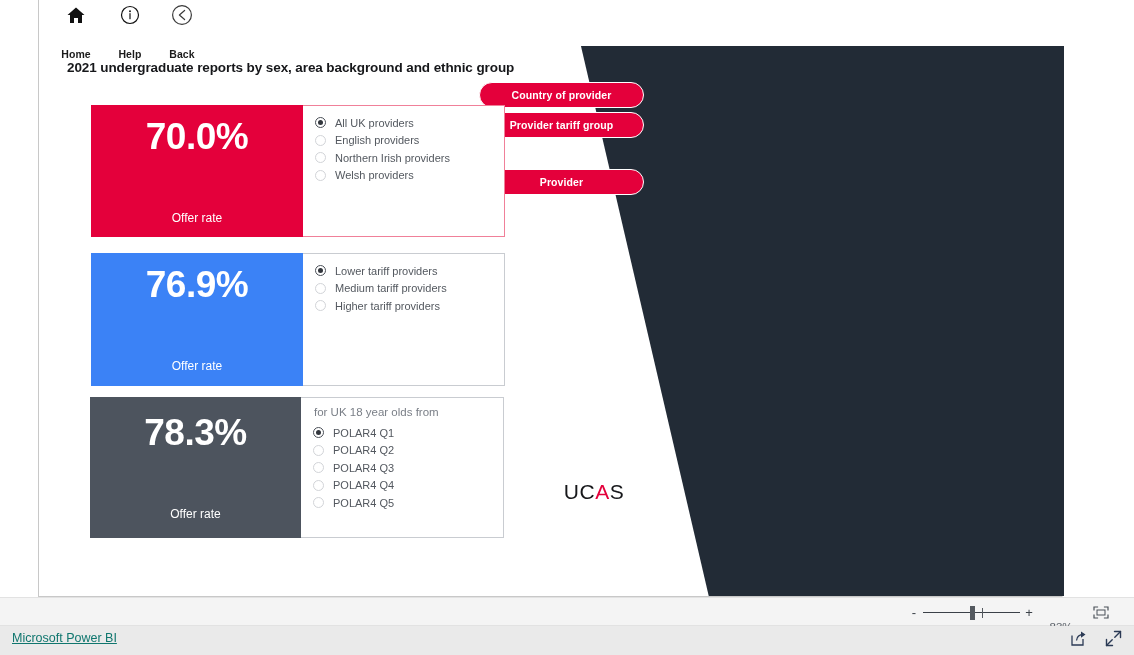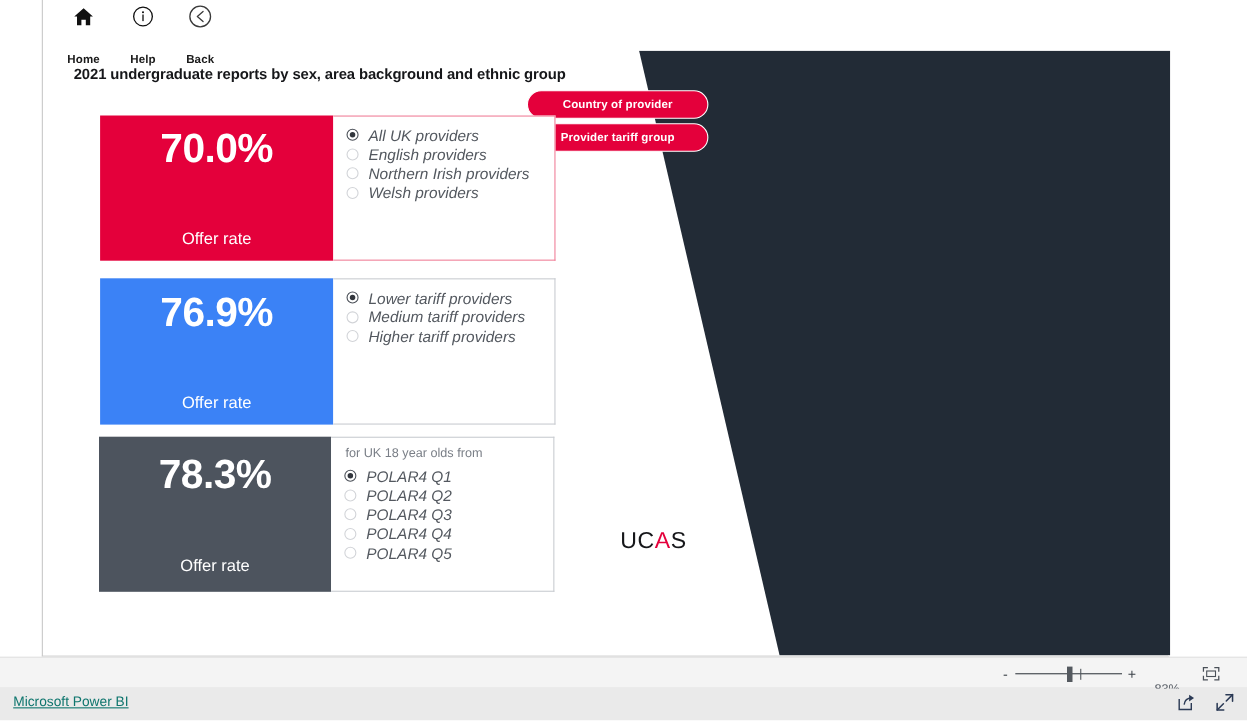--- a/index.html
+++ b/index.html
@@ -44,21 +44,21 @@
   .kpi-card { position: absolute; display: flex; }
   .kpi-tile {
     display: flex; flex-direction: column;
     align-items: center; justify-content: center; gap: 40px;
   }
   .kpi-value {
     font-size: 37px; font-weight: bold; color: #ffffff;
     line-height: 1; letter-spacing: -0.5px;
   }
   .kpi-label {
-    font-size: 15px; color: #ffffff; margin-top: 16px; font-weight: normal;
+    font-size: 12px; color: #ffffff; margin-top: 16px; font-weight: normal;
   }
   .slicer {
     background: #ffffff; position: relative;
     padding: 8px 10px 8px 12px;
   }
   .slicer-heading {
     font-size: 11.5px; color: #7a7f87; margin-bottom: 6px; margin-left: 1px;
   }
   .radio-row {
     display: flex; align-items: center; height: 17.5px; cursor: pointer;
@@ -66,21 +66,21 @@
   .radio-mark {
     width: 11px; height: 11px; border-radius: 50%;
     border: 1px solid #d2d4d8; background: #ffffff;
     flex: 0 0 auto; position: relative; margin-right: 9px;
   }
   .radio-row.sel .radio-mark { border: 1px solid #4a4f57; }
   .radio-row.sel .radio-mark::after {
     content: ""; position: absolute; left: 2px; top: 2px;
     width: 5px; height: 5px; border-radius: 50%; background: #32363d;
   }
-  .radio-text { font-size: 14px; color: #53585f; white-space: nowrap; font-style: italic; }
+  .radio-text { font-size: 11px; color: #53585f; white-space: nowrap; }
 
   
   #card1 { left: 52px; top: 105px; width: 414px; height: 132px; }
   #card1 .kpi-tile { width: 212px; background: #e4003b; }
   #card1 .slicer { width: 202px; border: 1px solid #f08099; border-left: none; }
 
   
   #card2 { left: 52px; top: 253px; width: 414px; height: 133px; }
   #card2 .kpi-tile { width: 212px; background: #3b82f6; text-align: center; }
   #card2 .slicer { width: 202px; border: 1px solid #c9ccd1; border-left: none; }
@@ -228,20 +228,23 @@
     <div class="dark-panel"></div>
 
     <div class="dig-title">Dig deeper into...</div>
 
     <div class="pill" id="pill0">
       <span>Country of provider</span>
     </div>
     <div class="pill" id="pill1">
       <span>Provider tariff group</span>
     </div>
+    <div class="pill" id="pill2">
+      <span>Provider</span>
+    </div>
 
     <div class="logo-wrap">
       <span class="logo-text">
         <span>UC</span>
           <span class="logo-a">A</span>
           <span>S</span>
       </span>
     </div>
 
     <div class="kpi-card" id="card1">

